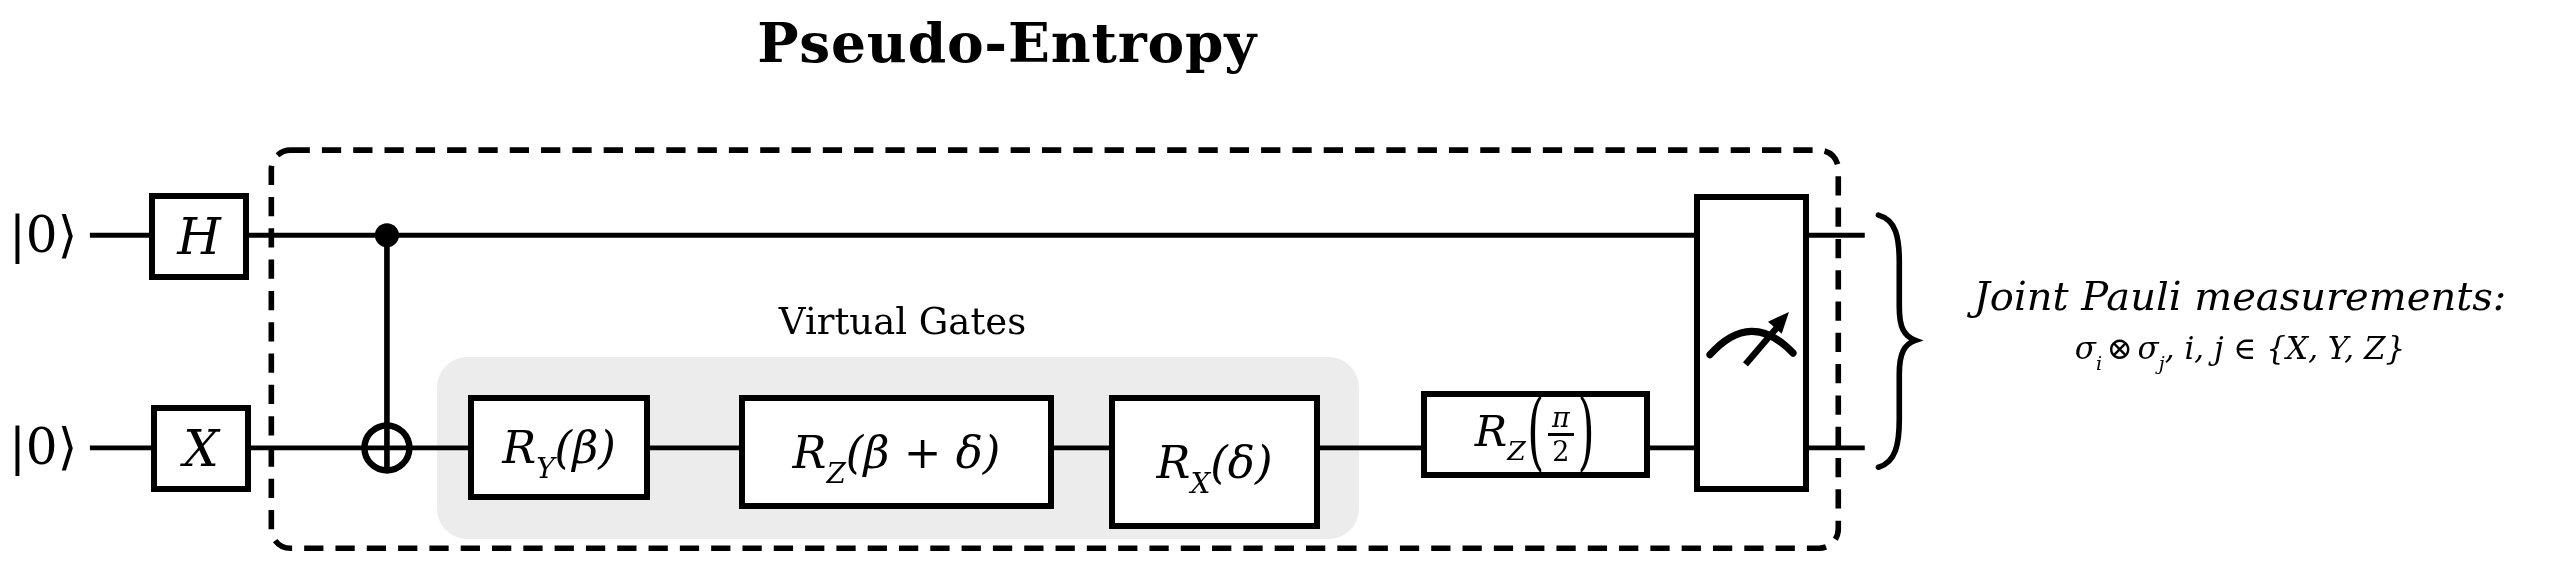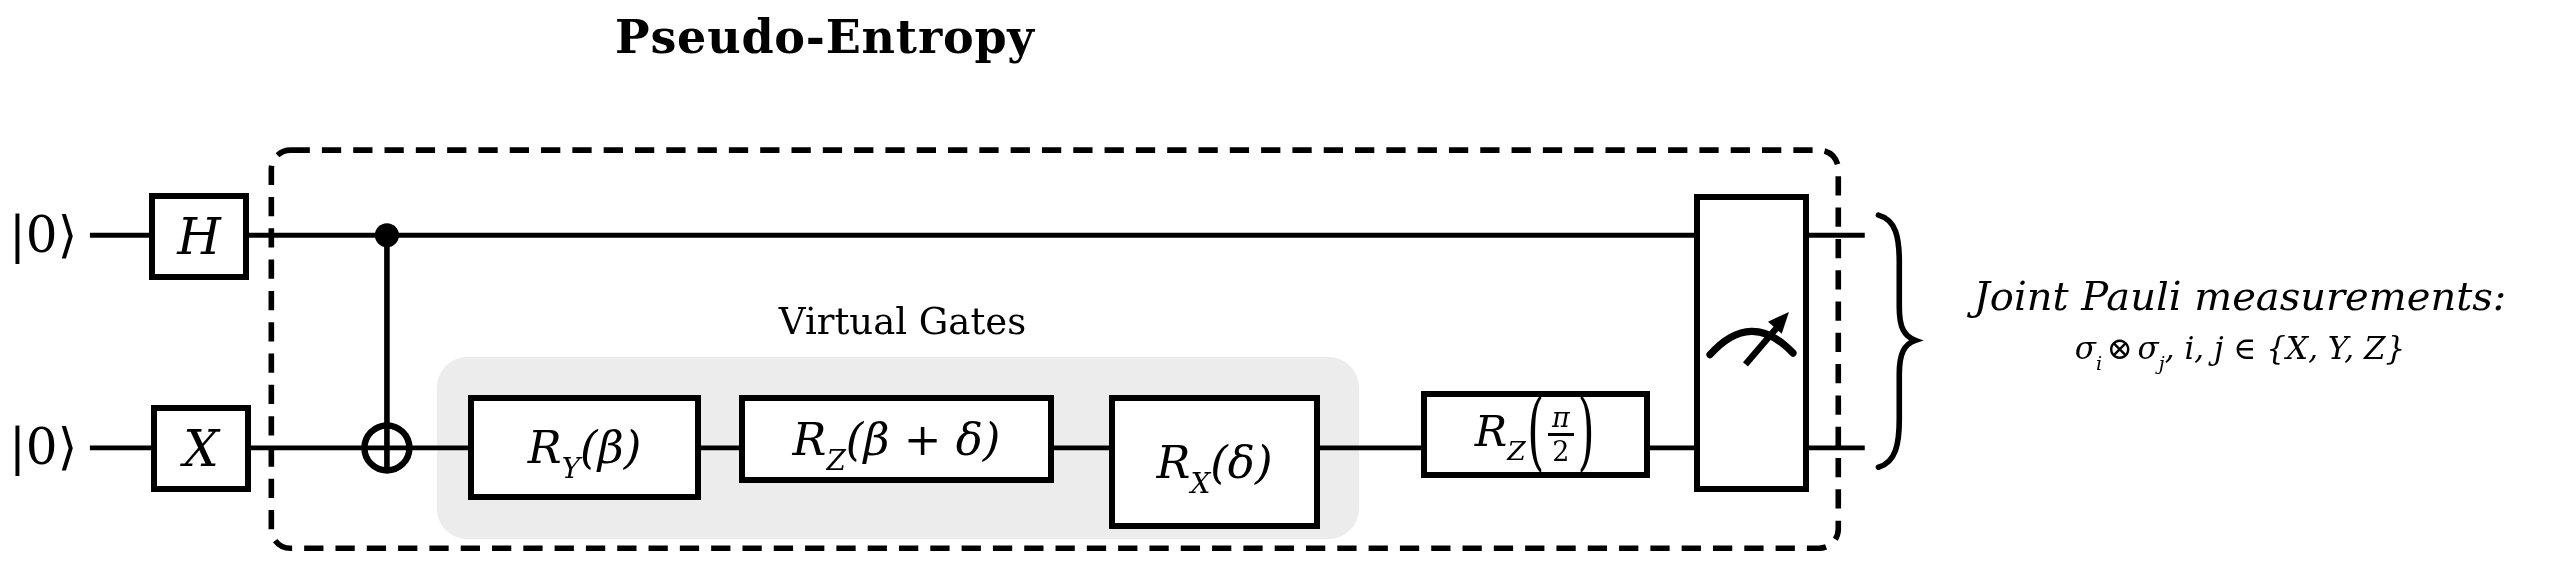--- a/index.html
+++ b/index.html
@@ -3,36 +3,36 @@
 <meta charset="utf-8">
 <style>
   html,body{margin:0;padding:0;background:#ffffff;}
   #canvas{position:relative;width:2576px;height:570px;background:#ffffff;overflow:hidden;
           font-family:"DejaVu Serif","Liberation Serif",serif;color:#000;}
   .layer-svg{position:absolute;left:0;top:0;z-index:2;}
   
   .virtual-group{position:absolute;left:437px;top:357px;width:922px;height:182px;
                  background:#ececec;border-radius:30.5px;z-index:1;}
   
-  .title{position:absolute;left:615px;top:9.6px;width:642px;text-align:left;
-         font-size:46px;font-weight:bold;letter-spacing:0.8px;z-index:3;}
+  .title{position:absolute;left:615px;top:9.6px;width:642px;text-align:right;
+         font-size:55px;font-weight:bold;letter-spacing:0.8px;z-index:3;}
   .vg-label{position:absolute;left:742px;top:300px;width:321px;text-align:center;
             font-size:37px;z-index:3;}
   .ket{position:absolute;left:1.6px;width:83px;text-align:center;font-size:50px;z-index:3;
        font-family:"DejaVu Serif","DejaVu Sans","Liberation Serif",serif;}
   .ket.q0{top:206px;}
   .ket.q1{top:418px;}
   
   .gate{position:absolute;box-sizing:border-box;border:6.4px solid #000;background:#fff;
         display:flex;align-items:center;justify-content:center;z-index:3;}
   .gate .lbl{font-style:italic;white-space:nowrap;}
   .g-h{left:149px;top:193px;width:100px;height:87px;font-size:50px;}
   .g-x{left:151px;top:405px;width:100px;height:87px;font-size:50px;}
-  .g-ry{left:468px;top:395px;width:233px;height:105px;font-size:45px;}
-  .g-rz1{left:739px;top:395px;width:315px;height:88px;font-size:45px;text-align:center;}
+  .g-ry{left:468px;top:395px;width:182px;height:105px;font-size:45px;}
+  .g-rz1{left:739px;top:395px;width:315px;height:114px;font-size:45px;text-align:center;}
   .g-rx{left:1109px;top:395px;width:211px;height:134px;font-size:45px;}
   .g-rz2{left:1421px;top:391px;width:229px;height:87px;font-size:43px;}
   .g-meas{left:1694px;top:194px;width:115px;height:298px;}
   sub.gs{font-size:0.62em;font-style:italic;line-height:0;position:relative;top:0.18em;}
   .bigparen{display:inline-block;transform:scaleY(1.95);font-style:normal;
             font-size:1.02em;margin:0 1.6px;line-height:1;}
   .frac{display:inline-flex;flex-direction:column;align-items:center;vertical-align:middle;
         line-height:1;margin:0 1.6px;}
   .frac .num{font-size:27px;font-style:italic;padding:0 3.2px 2.4px;}
   .frac .den{font-size:27px;font-style:normal;border-top:3.2px solid #000;padding:2.4px 4.8px 0;}

